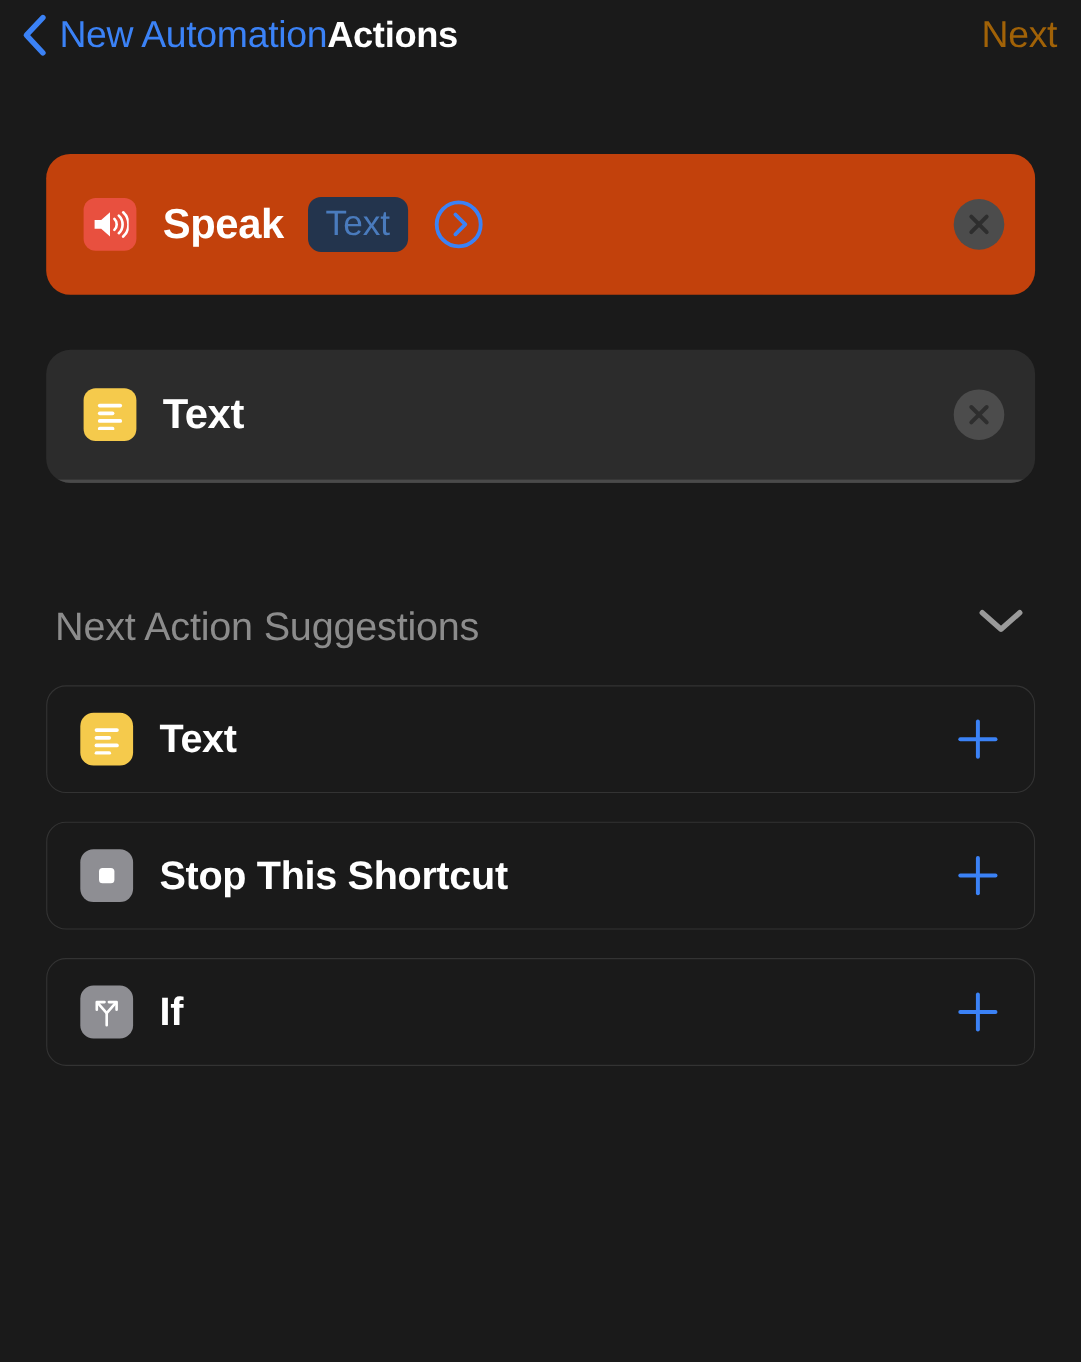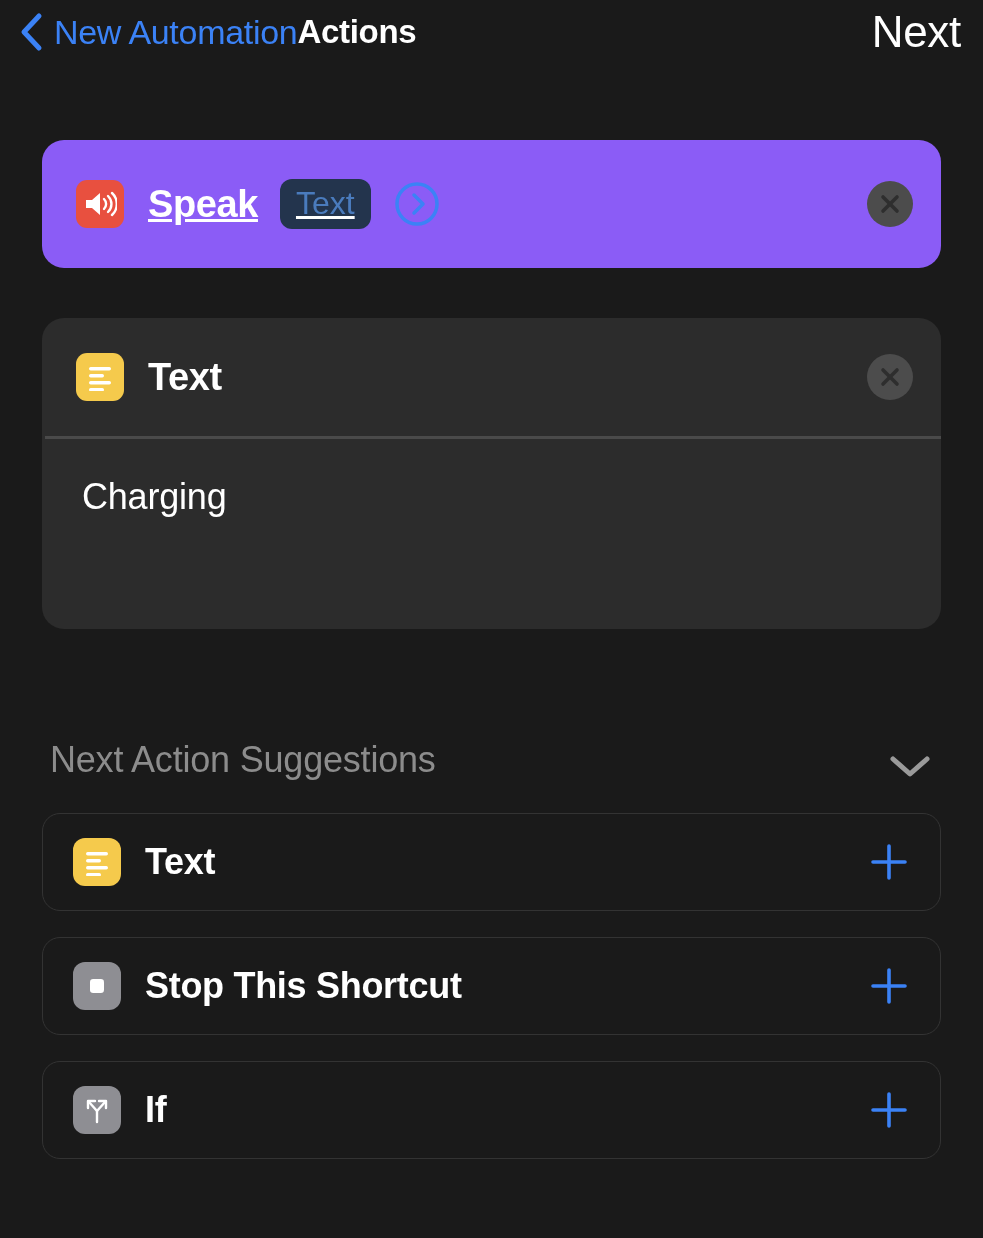--- a/index.html
+++ b/index.html
@@ -44,40 +44,39 @@
   }
   .nav-title {
     font-size: 33px;
     font-weight: bold;
     color: #ffffff;
     letter-spacing: -0.3px;
     white-space: nowrap;
   }
   .nav-next {
     margin-left: auto;
-    font-size: 44px;
-    color: #ffffff;
+    font-size: 34px;
+    color: #a16207;
     letter-spacing: -0.3px;
     cursor: pointer;
     white-space: nowrap;
   }
 
   
   .content {
     padding: 0 42px;
     box-sizing: border-box;
   }
 
   
   .action-card {
-    background: #8b5cf6;
+    background: #c2410c;
     border-radius: 22px;
     margin-top: 76px;
     position: relative;
-    text-decoration: underline;
   }
   .speak-card {
     height: 128px;
     display: flex;
     align-items: center;
     padding: 0 28px 0 34px;
     box-sizing: border-box;
   }
 
   .app-icon {
@@ -166,21 +165,21 @@
     color: #ffffff;
     letter-spacing: -0.2px;
     line-height: 1.2;
     cursor: text;
   }
 
   
   .suggestions-header {
     margin-top: 110px;
     display: flex;
-    align-items: flex-end;
+    align-items: flex-start;
     padding: 0 8px 0 8px;
     cursor: pointer;
   }
   .suggestions-title {
     font-size: 36px;
     color: #8c8c8c;
     letter-spacing: -0.2px;
     white-space: nowrap;
   }
   .suggestions-collapse {
@@ -278,23 +277,20 @@
       </div>
       <div class="action-title">Text</div>
       <div class="close-btn">
         <svg width="26" height="26" viewBox="0 0 26 26">
           <line x1="6" y1="6" x2="20" y2="20" stroke="#2e2e2e" stroke-width="3.6" stroke-linecap="round"></line>
           <line x1="20" y1="6" x2="6" y2="20" stroke="#2e2e2e" stroke-width="3.6" stroke-linecap="round"></line>
         </svg>
       </div>
     </div>
     <div class="card-divider"></div>
-    <div class="text-card-body">
-      <div class="text-value">Charging</div>
-    </div>
   </div>
 
   <div class="suggestions-header">
     <div class="suggestions-title">Next Action Suggestions</div>
     <svg class="suggestions-collapse" viewBox="0 0 46 30">
       <polyline points="6,8 23,23 40,8" fill="none" stroke="#9a9a9a" stroke-width="5" stroke-linecap="round" stroke-linejoin="round"></polyline>
     </svg>
   </div>
 
   <div class="suggestion-list">

